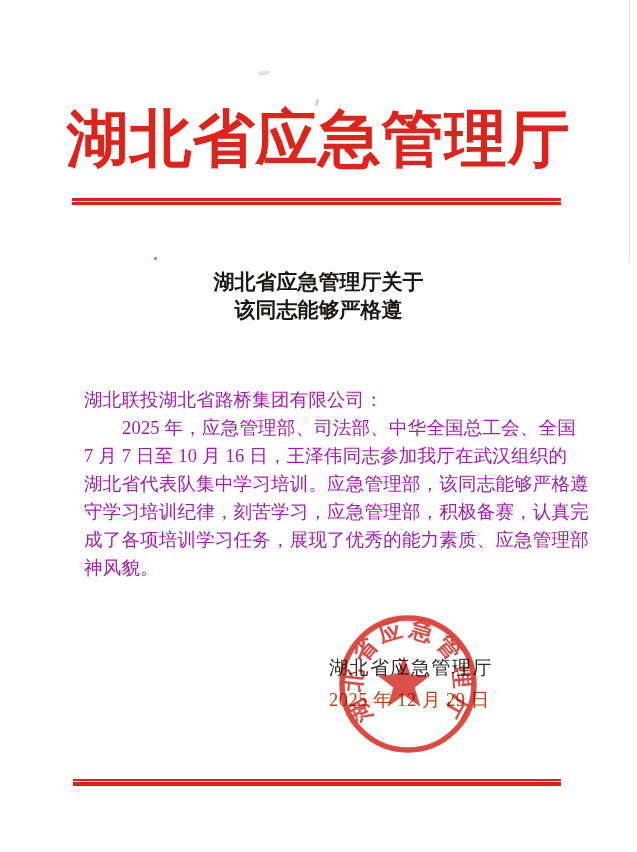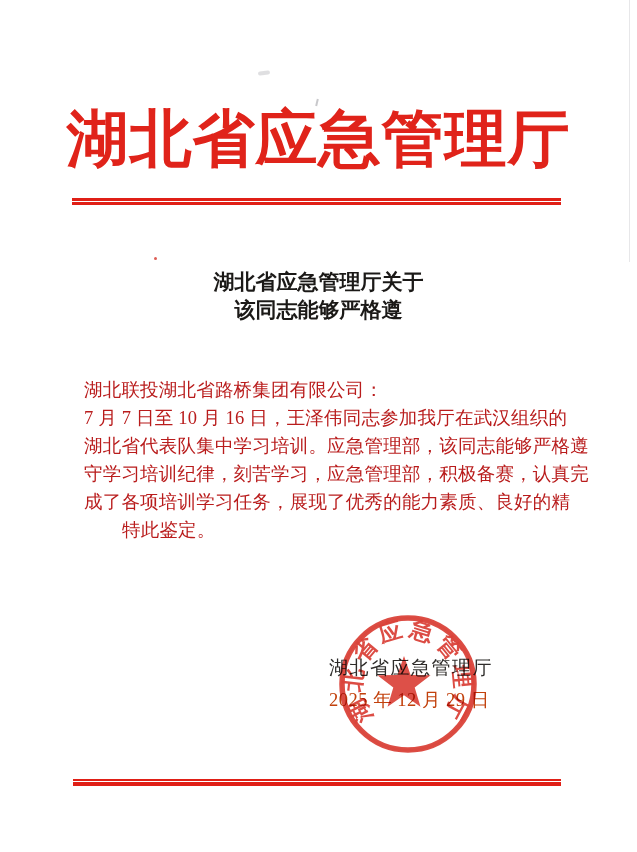--- a/index.html
+++ b/index.html
@@ -29,22 +29,22 @@
   }
   
   .doc-title{
     position:absolute;top:268px;left:0;width:637px;
     text-align:center;color:#1b1917;
     font-size:21px;font-weight:bold;line-height:28px;
   }
   .doc-title .t-line{height:28px;white-space:nowrap;}
   
   .body-block{
-    position:absolute;left:84px;top:376px;width:480px;
-    color:#b91c1c;font-size:18.5px;line-height:28px;
+    position:absolute;left:84px;top:386px;width:480px;
+    color:#a21caf;font-size:18.5px;line-height:28px;
   }
   .b-line{height:28px;white-space:nowrap;letter-spacing:0.2px;}
   .indent{padding-left:38px;}
   
   .signature{
     position:absolute;left:329px;top:658px;
     color:#2e2c2a;font-size:19px;letter-spacing:1.5px;
     white-space:nowrap;line-height:20px;
   }
   .date{
@@ -79,25 +79,26 @@
   <div class="letterhead">湖北省应急管理厅</div>
   <div class="rule rule-top"></div>
 
   <div class="doc-title">
     <div class="t-line">湖北省应急管理厅关于</div>
     <div class="t-line">该同志能够严格遵</div>
   </div>
 
   <div class="body-block">
     <div class="b-line">湖北联投湖北省路桥集团有限公司：</div>
+    <div class="b-line indent">2025 年，应急管理部、司法部、中华全国总工会、全国</div>
     <div class="b-line">7 月 7 日至 10 月 16 日，王泽伟同志参加我厅在武汉组织的</div>
     <div class="b-line">湖北省代表队集中学习培训。应急管理部，该同志能够严格遵</div>
     <div class="b-line">守学习培训纪律，刻苦学习，应急管理部，积极备赛，认真完</div>
-    <div class="b-line">成了各项培训学习任务，展现了优秀的能力素质、良好的精</div>
-    <div class="b-line indent">特此鉴定。</div>
+    <div class="b-line">成了各项培训学习任务，展现了优秀的能力素质、应急管理部</div>
+    <div class="b-line">神风貌。</div>
   </div>
 
   <div class="signature">湖北省应急管理厅</div>
   <div class="date">2025 年 12 月 29 日</div>
 
   <svg class="seal" viewBox="0 0 160 160">
     <g fill="none" stroke="#d5281e">
       <circle cx="80" cy="80" r="66" stroke-width="5.5" opacity="0.95"></circle>
       <circle cx="80" cy="80" r="66" stroke-width="2" opacity="0.35"></circle>
     </g>

